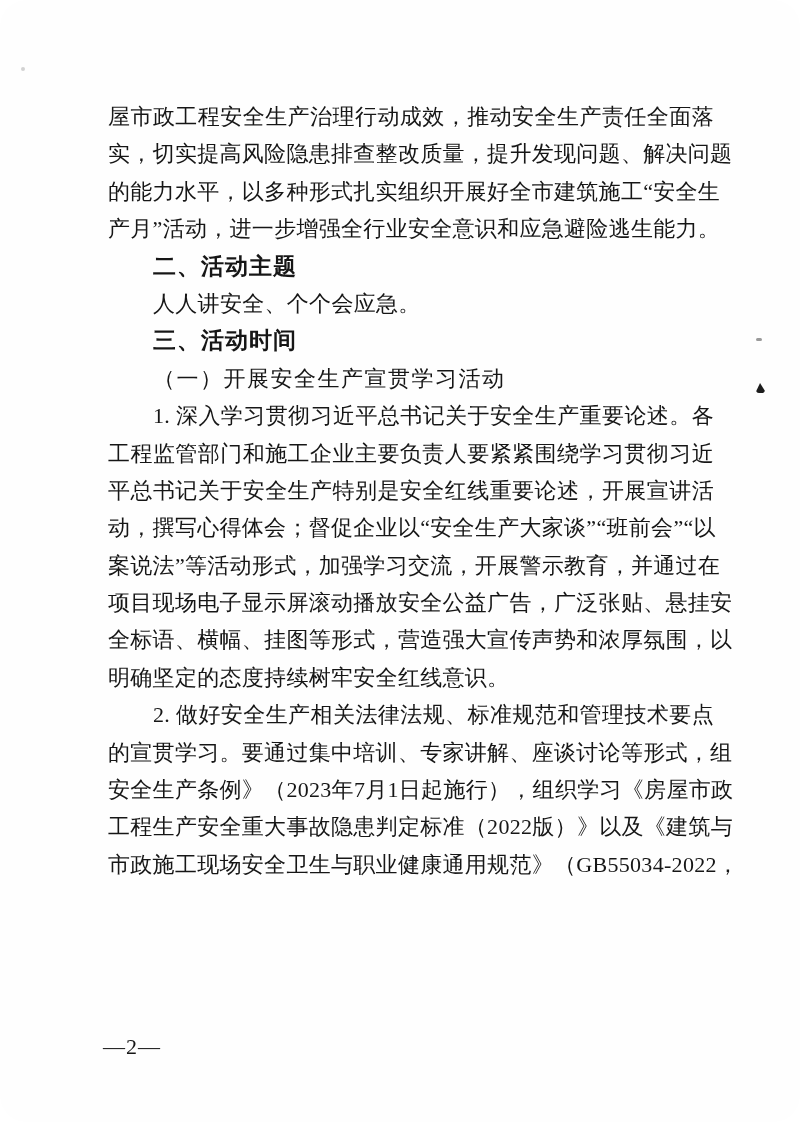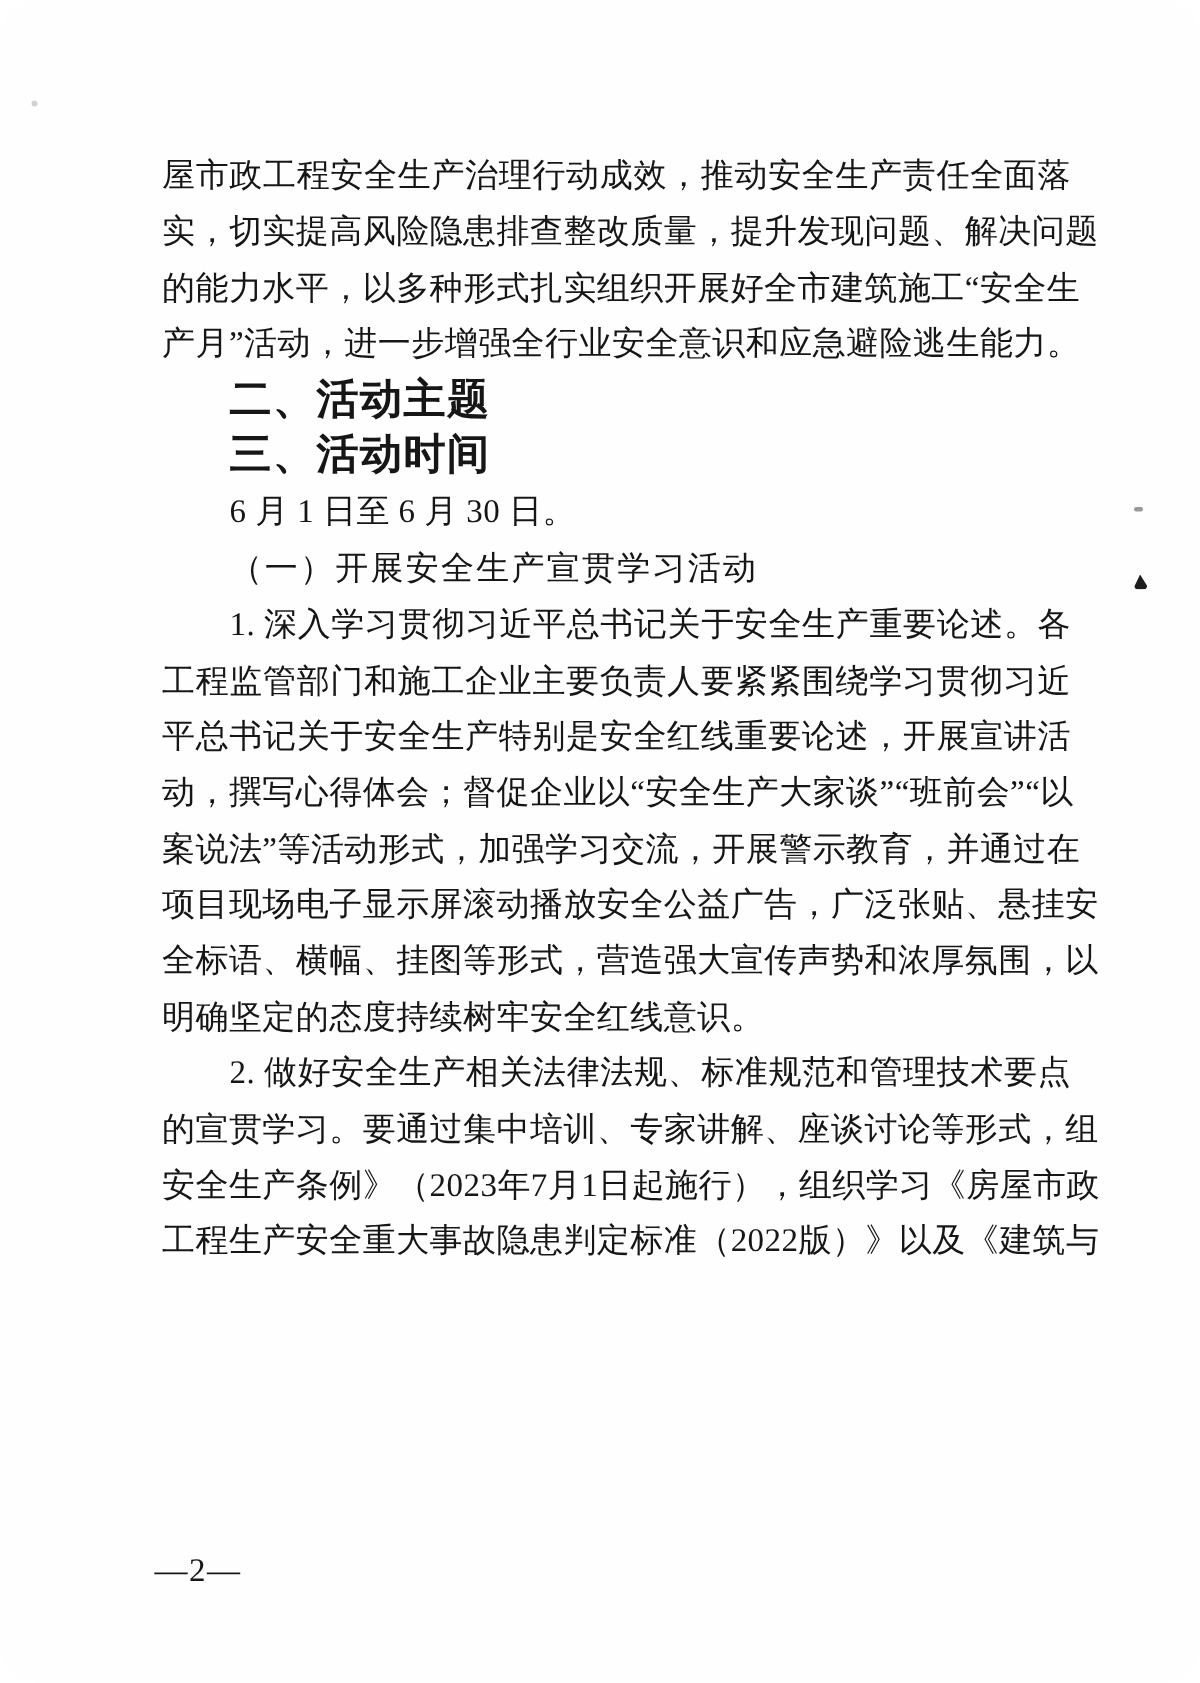--- a/index.html
+++ b/index.html
@@ -38,23 +38,23 @@
   .ln.short {
     text-align: left;
     text-align-last: left;
   }
 
   
   .ln.indent { padding-left: 45px; }
 
   
   .ln.hd {
-    font-family: Liberation Serif, serif;
+    font-family: Liberation Sans, sans-serif;
     font-weight: bold;
-    font-size: 28px;
+    font-size: 23px;
     letter-spacing: 1px;
   }
 
   
   .ln.kai {
     letter-spacing: 1.5px;
   }
 
   .page-number {
     position: absolute;
@@ -94,35 +94,36 @@
 <body>
 
 <div class="page">
 
   <div class="doc">
     <div class="ln">屋市政工程安全生产治理行动成效，推动安全生产责任全面落</div>
     <div class="ln">实，切实提高风险隐患排查整改质量，提升发现问题、解决问题</div>
     <div class="ln">的能力水平，以多种形式扎实组织开展好全市建筑施工“安全生</div>
     <div class="ln short">产月”活动，进一步增强全行业安全意识和应急避险逃生能力。</div>
     <div class="ln short indent hd">二、活动主题</div>
+    <div class="ln short indent">人人讲安全、个个会应急。</div>
     <div class="ln short indent hd">三、活动时间</div>
-    <div class="ln short indent">6 月 1 日至 6 月 30 日。</div>
     <div class="ln short indent kai">（一）开展安全生产宣贯学习活动</div>
     <div class="ln indent">1. 深入学习贯彻习近平总书记关于安全生产重要论述。各</div>
     <div class="ln">工程监管部门和施工企业主要负责人要紧紧围绕学习贯彻习近</div>
     <div class="ln">平总书记关于安全生产特别是安全红线重要论述，开展宣讲活</div>
     <div class="ln">动，撰写心得体会；督促企业以“安全生产大家谈”“班前会”“以</div>
     <div class="ln">案说法”等活动形式，加强学习交流，开展警示教育，并通过在</div>
     <div class="ln">项目现场电子显示屏滚动播放安全公益广告，广泛张贴、悬挂安</div>
     <div class="ln">全标语、横幅、挂图等形式，营造强大宣传声势和浓厚氛围，以</div>
     <div class="ln short">明确坚定的态度持续树牢安全红线意识。</div>
     <div class="ln indent">2. 做好安全生产相关法律法规、标准规范和管理技术要点</div>
     <div class="ln">的宣贯学习。要通过集中培训、专家讲解、座谈讨论等形式，组</div>
     <div class="ln">安全生产条例》（2023年7月1日起施行），组织学习《房屋市政</div>
     <div class="ln">工程生产安全重大事故隐患判定标准（2022版）》以及《建筑与</div>
+    <div class="ln">市政施工现场安全卫生与职业健康通用规范》（GB55034-2022，</div>
   </div>
 
   <div class="page-number">—2—</div>
 
   <div class="speck-dark"></div>
   <div class="speck-faint"></div>
   <div class="speck-light"></div>
 
 </div>
 

